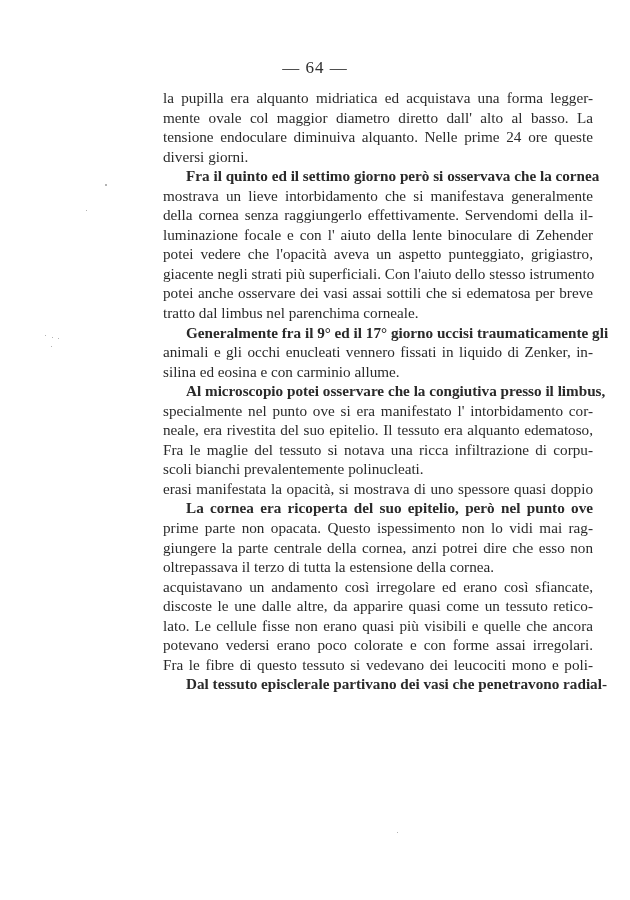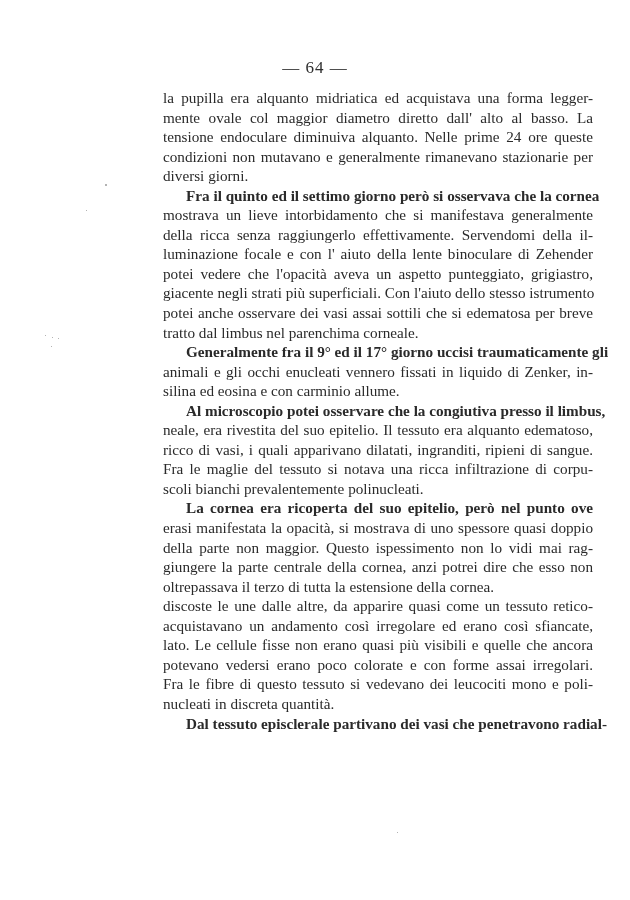--- a/index.html
+++ b/index.html
@@ -25,59 +25,57 @@
 </head>
 <body>
 
 <div class="page-number">— 64 —</div>
 
 <div class="body-text" id="body-text">
     <div>
       <div class="line">la pupilla era alquanto midriatica ed acquistava una forma legger-</div>
       <div class="line">mente ovale col maggior diametro diretto dall' alto al basso. La</div>
       <div class="line">tensione endoculare diminuiva alquanto. Nelle prime 24 ore queste</div>
-      <div class="line">condizioni non mutavano e generalmente rimanevano stazionarie per</div>
       <div class="line last">diversi giorni.</div>
     </div>
     <div>
       <div class="line indent">Fra il quinto ed il settimo giorno però si osservava che la cornea</div>
       <div class="line">mostrava un lieve intorbidamento che si manifestava generalmente</div>
-      <div class="line">della ricca senza raggiungerlo effettivamente. Servendomi della il-</div>
+      <div class="line">della cornea senza raggiungerlo effettivamente. Servendomi della il-</div>
       <div class="line">luminazione focale e con l' aiuto della lente binoculare di Zehender</div>
       <div class="line">potei vedere che l'opacità aveva un aspetto punteggiato, grigiastro,</div>
       <div class="line">giacente negli strati più superficiali. Con l'aiuto dello stesso istrumento</div>
       <div class="line">potei anche osservare dei vasi assai sottili che si edematosa per breve</div>
       <div class="line last">tratto dal limbus nel parenchima corneale.</div>
     </div>
     <div>
       <div class="line indent">Generalmente fra il 9° ed il 17° giorno uccisi traumaticamente gli</div>
       <div class="line">animali e gli occhi enucleati vennero fissati in liquido di Zenker, in-</div>
       <div class="line last">silina ed eosina e con carminio allume.</div>
     </div>
     <div>
       <div class="line indent">Al microscopio potei osservare che la congiutiva presso il limbus,</div>
+      <div class="line">specialmente nel punto ove si era manifestato l' intorbidamento cor-</div>
       <div class="line">neale, era rivestita del suo epitelio. Il tessuto era alquanto edematoso,</div>
-      <div class="line">ricco di vasi, i quali apparivano dilatati, ingranditi, ripieni di sangue.</div>
       <div class="line">Fra le maglie del tessuto si notava una ricca infiltrazione di corpu-</div>
       <div class="line last">scoli bianchi prevalentemente polinucleati.</div>
     </div>
     <div>
+      <div class="line">erasi manifestata la opacità, si mostrava di uno spessore quasi doppio</div>
       <div class="line indent">La cornea era ricoperta del suo epitelio, però nel punto ove</div>
-      <div class="line">erasi manifestata la opacità, si mostrava di uno spessore quasi doppio</div>
-      <div class="line">della parte non maggior. Questo ispessimento non lo vidi mai rag-</div>
+      <div class="line">prime parte non opacata. Questo ispessimento non lo vidi mai rag-</div>
       <div class="line">giungere la parte centrale della cornea, anzi potrei dire che esso non</div>
       <div class="line last">oltrepassava il terzo di tutta la estensione della cornea.</div>
     </div>
     <div>
+      <div class="line">acquistavano un andamento così irregolare ed erano così sfiancate,</div>
       <div class="line">discoste le une dalle altre, da apparire quasi come un tessuto retico-</div>
-      <div class="line">acquistavano un andamento così irregolare ed erano così sfiancate,</div>
       <div class="line">lato. Le cellule fisse non erano quasi più visibili e quelle che ancora</div>
       <div class="line">potevano vedersi erano poco colorate e con forme assai irregolari.</div>
       <div class="line">Fra le fibre di questo tessuto si vedevano dei leucociti mono e poli-</div>
-      <div class="line last">nucleati in discreta quantità.</div>
     </div>
     <div>
       <div class="line indent">Dal tessuto episclerale partivano dei vasi che penetravono radial-</div>
     </div>
   </div>
 
 <div class="speck" style="left:105px;top:184px;width:2px;height:2px;"></div>
 <div class="speck" style="left:86px;top:210px;width:1px;height:1px;"></div>
 <div class="speck" style="left:45px;top:335px;width:1px;height:1px;"></div>
 <div class="speck" style="left:52px;top:337px;width:1px;height:1px;"></div>

